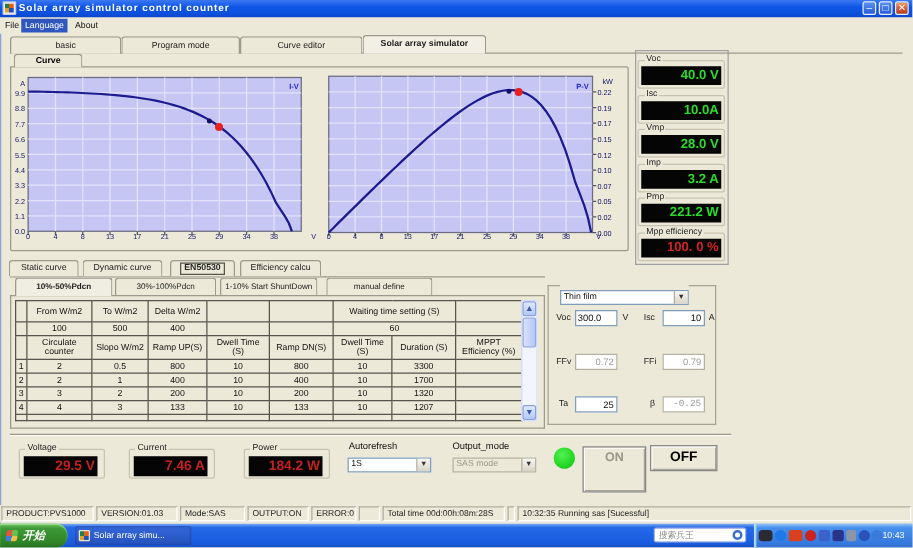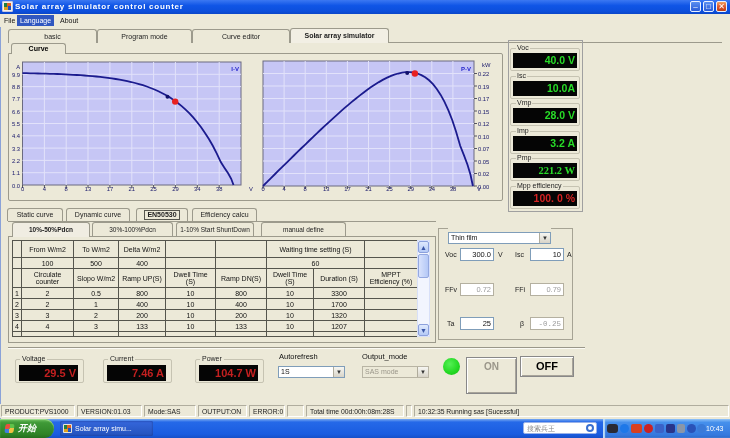--- a/index.html
+++ b/index.html
@@ -209,21 +209,21 @@
 <div class="abs dgroup" style="top:103px;height:23px;left:510px;">
     <div class="dlabel">Vmp</div>
     <div class="dbox" style="color:#28dc28;">28.0 V</div>
   </div>
 <div class="abs dgroup" style="top:131px;height:23px;left:510px;">
     <div class="dlabel">Imp</div>
     <div class="dbox" style="color:#28dc28;">3.2 A</div>
   </div>
 <div class="abs dgroup" style="top:158px;height:23px;left:510px;">
     <div class="dlabel">Pmp</div>
-    <div class="dbox" style="color:#28dc28;font-family:Liberation Serif, serif;">221.2 W</div>
+    <div class="dbox" style="color:#28dc28;">221.2 W</div>
   </div>
 <div class="abs dgroup" style="top:186px;height:23px;left:510px;">
     <div class="dlabel">Mpp efficiency</div>
     <div class="dbox" style="color:#d42222;">100. 0 %</div>
   </div>
 <div class="abs" style="left:0;top:207px;width:730px;height:15px;">
     <div style="position:absolute;left:8px;width:428px;top:14px;height:1px;background:#9c9a8c;"></div>
     <div class="s1tab" style="left:7px;width:56px;">Static curve</div>
     <div class="s1tab" style="left:66px;width:64px;">Dynamic curve</div>
     <div class="s1tab" style="left:136px;width:52px;font-weight:bold;padding-top:2px;"><span style="border:1px solid #55554d;padding:0 2px 1px 2px;">EN50530</span></div>
@@ -341,21 +341,21 @@
 <div class="abs" style="left:417px;top:240px;width:13px;height:97px;background:#f2f5fe;border:1px solid #d8e0f8;">
 <div style="position:absolute;left:0;top:0;width:11px;height:12px;background:linear-gradient(#dfe9fd,#b4c9f6);border:1px solid #8ba0dc;border-radius:2px;color:#3a57a8;font-size:7px;line-height:11px;text-align:center;">▲</div>
 <div style="position:absolute;left:0;top:13px;width:11px;height:24px;background:linear-gradient(90deg,#d8e2fc,#b4c8f6);border:1px solid #94a8e0;border-radius:2px;"></div>
 <div style="position:absolute;left:0;bottom:0;width:11px;height:12px;background:linear-gradient(#dfe9fd,#b4c9f6);border:1px solid #8ba0dc;border-radius:2px;color:#3a57a8;font-size:7px;line-height:11px;text-align:center;">▼</div>
 </div>
 <div class="abs" style="left:438px;top:228px;width:135px;height:112px;border:1px solid #a6a394;border-top:none;"></div>
 <div class="abs" style="left:438px;top:228px;width:10px;height:1px;background:#a6a394;"></div>
 <div class="abs" style="left:551px;top:228px;width:22px;height:1px;background:#a6a394;"></div>
 <div class="combo" style="left:448px;top:232px;width:103px;height:12px;line-height:10px;padding-left:2px;">Thin film<span class="arr" style="line-height:10px;font-size:6px;">▼</span></div>
 <div class="abs" style="left:445px;top:251px;font-size:7px;color:#222;">Voc</div>
-<div class="abs" style="left:460px;top:248px;width:34px;height:13px;background:#fff;border:1px solid #7f9db9;font-size:7.5px;text-align:right;line-height:12px;padding-right:2px;color:#111;">300.0</div>
+<div class="abs" style="left:460px;top:248px;width:34px;height:13px;background:#fff;border:1px solid #7f9db9;font-size:7.5px;text-align:right;line-height:12px;padding-right:12px;color:#111;">300.0</div>
 <div class="abs" style="left:498px;top:251px;font-size:7px;color:#222;">V</div>
 <div class="abs" style="left:515px;top:251px;font-size:7px;color:#222;">Isc</div>
 <div class="abs" style="left:530px;top:248px;width:34px;height:13px;background:#fff;border:1px solid #7f9db9;font-size:7.5px;text-align:right;line-height:12px;padding-right:2px;color:#111;">10</div>
 <div class="abs" style="left:567px;top:251px;font-size:7px;color:#222;">A</div>
 <div class="abs" style="left:445px;top:286px;font-size:7px;color:#222;">FFv</div>
 <div class="abs" style="left:460px;top:283px;width:34px;height:13px;background:#fff;border:1px solid #b4b0a0;font-size:7.5px;text-align:right;line-height:12px;padding-right:2px;color:#9c9c9c;">0.72</div>
 <div class="abs" style="left:515px;top:286px;font-size:7px;color:#222;">FFi</div>
 <div class="abs" style="left:530px;top:283px;width:34px;height:13px;background:#fff;border:1px solid #b4b0a0;font-size:7.5px;text-align:right;line-height:12px;padding-right:2px;color:#9c9c9c;">0.79</div>
 <div class="abs" style="left:447px;top:320px;font-size:7px;color:#222;">Ta</div>
 <div class="abs" style="left:460px;top:317px;width:34px;height:13px;background:#fff;border:1px solid #7f9db9;font-size:7.5px;text-align:right;line-height:12px;padding-right:2px;color:#111;">25</div>
@@ -366,21 +366,21 @@
 <div class="fgroup" style="left:15px;top:359px;width:69px;height:24px;">
     <div class="flabel">Voltage</div>
     <div class="fbox" style="width:59px;">29.5 V</div>
   </div>
 <div class="fgroup" style="left:103px;top:359px;width:69px;height:24px;">
     <div class="flabel">Current</div>
     <div class="fbox" style="width:59px;">7.46 A</div>
   </div>
 <div class="fgroup" style="left:195px;top:359px;width:69px;height:24px;">
     <div class="flabel">Power</div>
-    <div class="fbox" style="width:59px;">104.7 W</div>
+    <div class="fbox" style="width:59px;">184.2 W</div>
   </div>
 <div class="abs" style="left:279px;top:352px;font-size:7.5px;color:#111;">Autorefresh</div>
 <div class="combo" style="left:278px;top:366px;width:67px;height:12px;line-height:10px;padding-left:2px;">1S<span class="arr" style="line-height:10px;font-size:6px;">▼</span></div>
 <div class="abs" style="left:362px;top:352px;font-size:7.5px;color:#111;">Output_mode</div>
 <div class="combo dis" style="left:362px;top:366px;width:67px;height:12px;line-height:10px;padding-left:2px;">SAS mode<span class="arr" style="line-height:10px;font-size:6px;">▼</span></div>
 <div class="abs" style="left:443px;top:358px;width:17px;height:17px;border-radius:50%;background:radial-gradient(circle at 40% 35%,#55f055,#22d822 60%,#18b818);"></div>
 <div class="btn" style="left:466px;top:357px;width:51px;height:37px;font-size:10px;line-height:18px;color:#9a968a;">ON</div>
 <div class="btn" style="left:520px;top:356px;width:54px;height:21px;font-size:11px;line-height:19px;color:#000;">OFF</div>
 <div class="abs statusbar">
     <div class="sseg" style="left:1px;width:74px;">PRODUCT:PVS1000</div>

